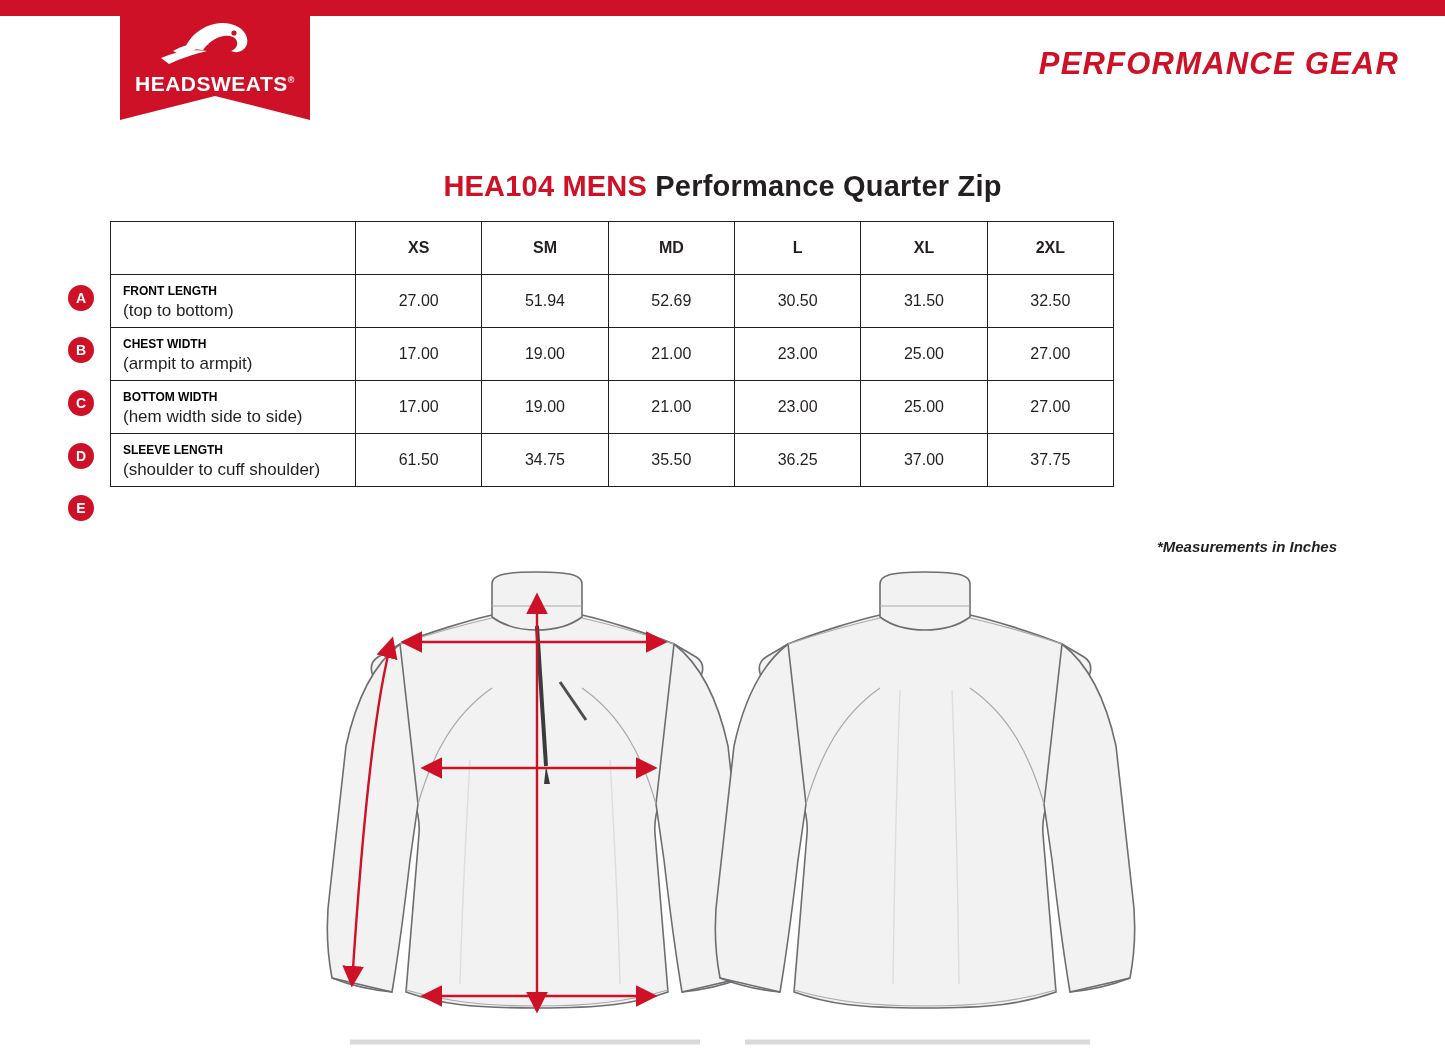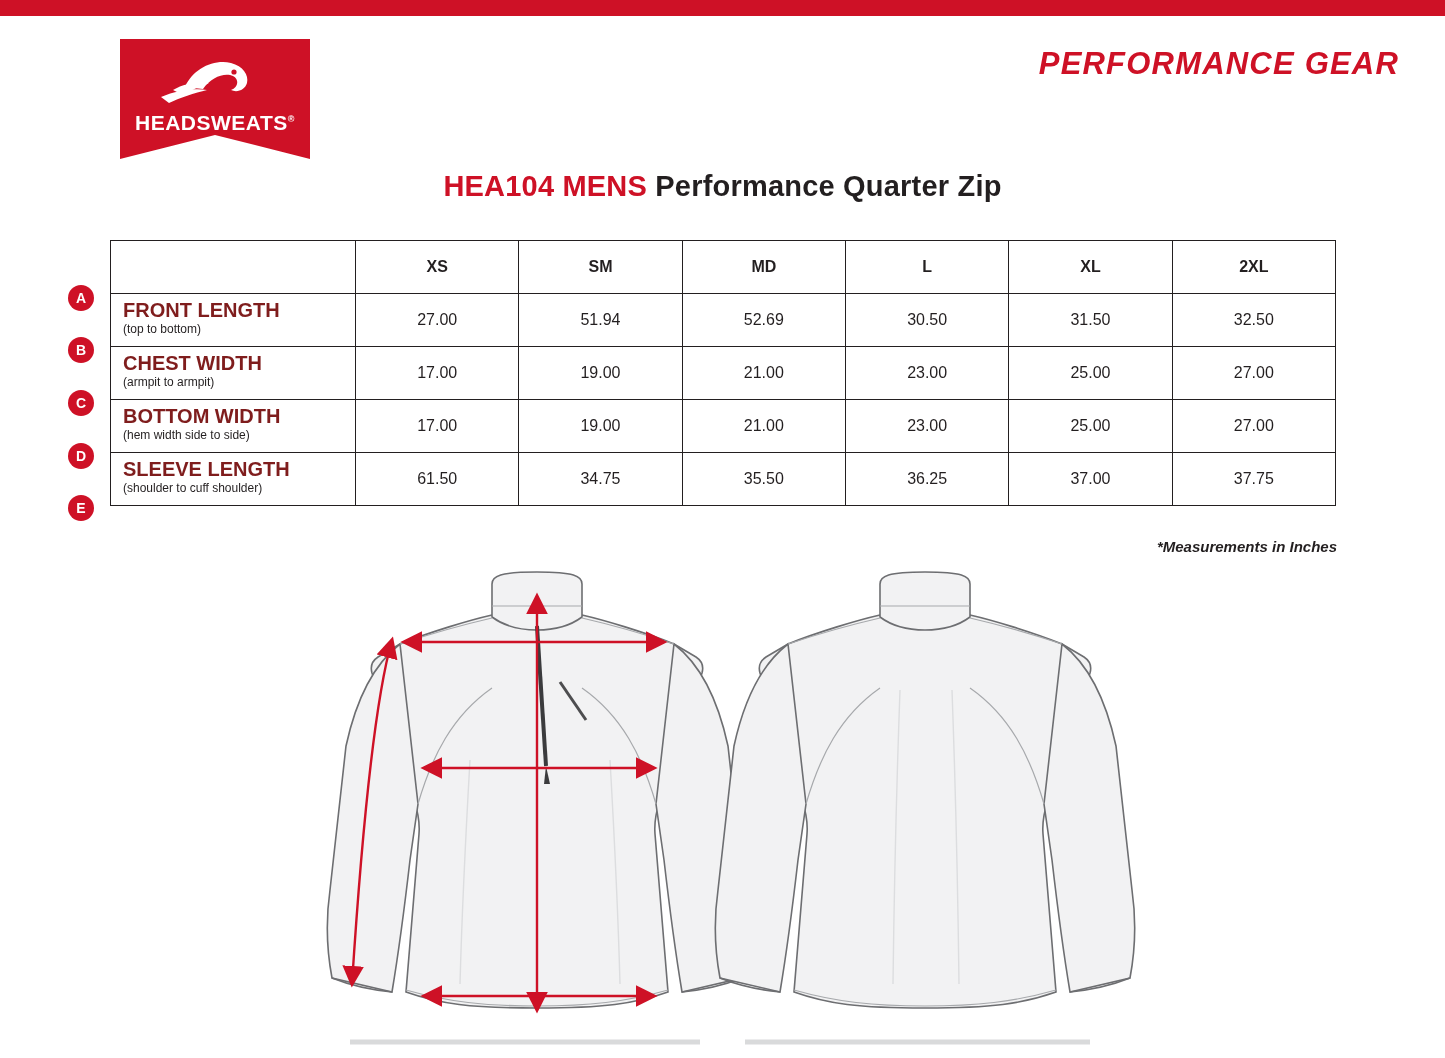--- a/index.html
+++ b/index.html
@@ -26,21 +26,20 @@
   }
   .brand-banner {
     position: absolute;
     top: 0;
     left: 120px;
     width: 190px;
     height: 120px;
     background: #ce1126;
     clip-path: polygon(0 0, 100% 0, 100% 100%, 50% 80%, 0 100%);
     z-index: 2;
-    margin-top: 39px;
   }
   .brand-logo-wrap {
     position: absolute;
     top: 18px;
     left: 0;
     width: 190px;
     text-align: center;
   }
   .brand-mark {
     display: block;
@@ -87,23 +86,22 @@
 
   
   .size-table-wrap {
     position: absolute;
     top: 221px;
     left: 110px;
     width: 1226px;
   }
   table.size-table {
     border-collapse: collapse;
-    width: 1226px;
+    width: 1004px;
     table-layout: fixed;
-    margin-top: 19px;
   }
   table.size-table td, table.size-table th {
     border: 1px solid #231f20;
     height: 52px;
     text-align: center;
     font-size: 16px;
     font-weight: normal;
     color: #231f20;
     padding: 0;
   }
@@ -113,29 +111,29 @@
     height: 50px;
   }
   table.size-table td.label-cell,
   table.size-table th.corner-cell {
     text-align: left;
     padding-left: 12px;
     width: 232px;
   }
   .label-main {
     display: block;
-    color: #7f1d1d;
-    font-weight: bold;
-    font-size: 20px;
+    color: #000000;
+    font-weight: bold;
+    font-size: 12px;
     line-height: 19px;
   }
   .label-sub {
     display: block;
     color: #231f20;
-    font-size: 12px;
+    font-size: 17px;
     line-height: 19px;
   }
   .row-badge {
     position: absolute;
     left: 68px;
     width: 26px;
     height: 26px;
     border-radius: 50%;
     background: #ce1126;
     color: #fff;

